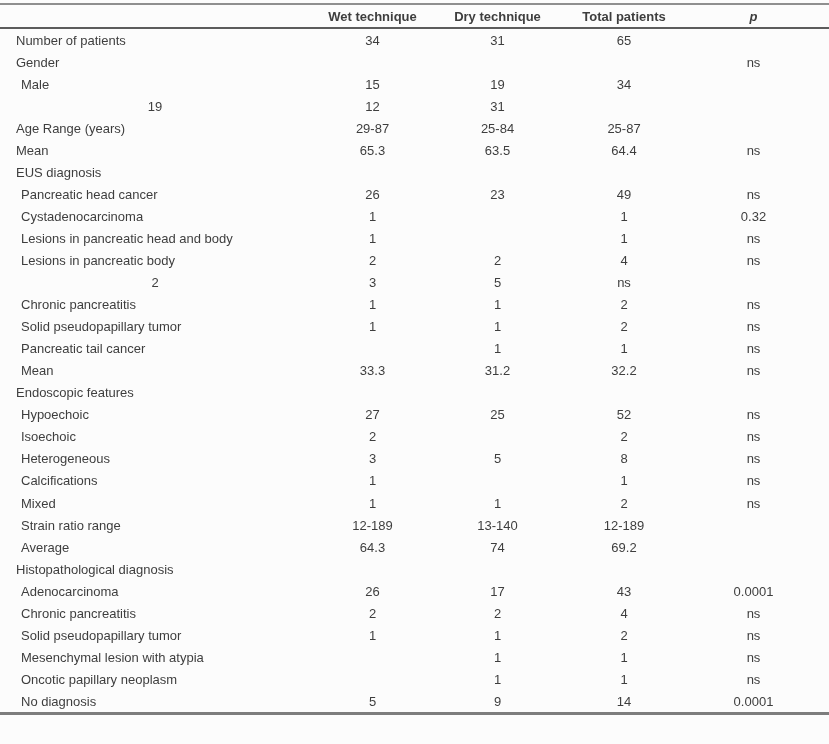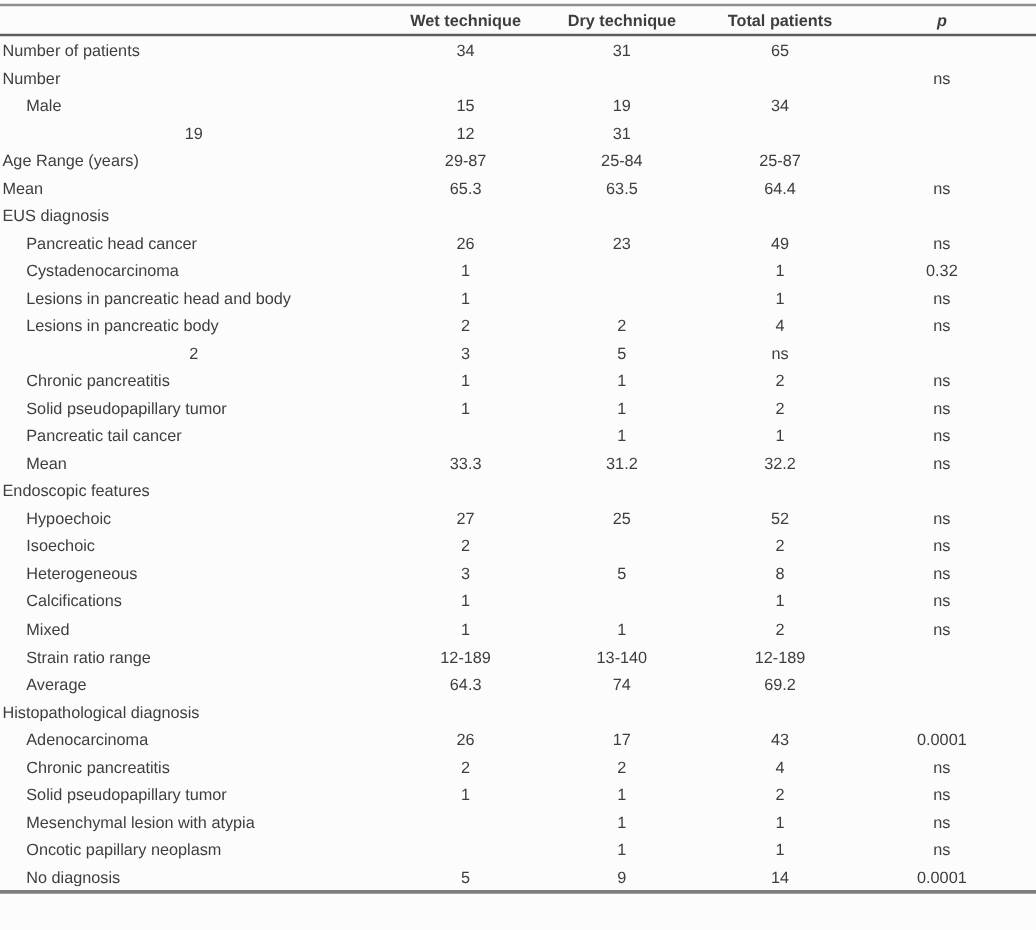--- a/index.html
+++ b/index.html
@@ -38,21 +38,21 @@
   }
   .header-row .col-p {
     font-style: italic;
   }
   .data-row {
     height: 22.06px;
     font-size: 13px;
     white-space: nowrap;
   }
   .cell-label {
-    padding-left: 2px;
+    padding-left: 16px;
     overflow: hidden;
   }
   .indent-1 .cell-label {
     padding-left: 21px;
   }
   .cell-num {
     text-align: center;
   }
 </style>
 </head>
@@ -74,21 +74,21 @@
   <div class="grid-row data-row">
     <div class="cell-label">Number of patients</div>
     <div class="cell-num">34</div>
     <div class="cell-num">31</div>
     <div class="cell-num">65</div>
     <div class="cell-num"></div>
     <div></div>
   </div>
 
   <div class="grid-row data-row">
-    <div class="cell-label">Number</div>
+    <div class="cell-label">Gender</div>
     <div class="cell-num"></div>
     <div class="cell-num"></div>
     <div class="cell-num"></div>
     <div class="cell-num">ns</div>
     <div></div>
   </div>
 
   <div class="grid-row data-row indent-1">
     <div class="cell-label">Male</div>
     <div class="cell-num">15</div>

